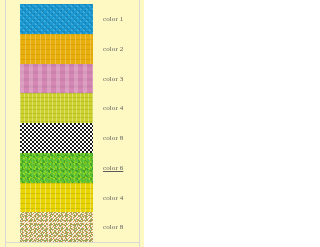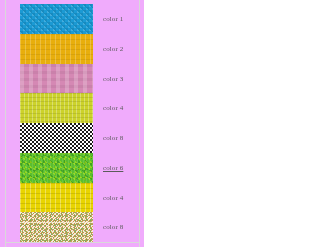--- a/index.html
+++ b/index.html
@@ -14,21 +14,21 @@
     position: relative;
     overflow: hidden;
     font-family: "Liberation Serif", "DejaVu Serif", serif;
   }
 
   #page {
     position: absolute;
     left: 0; top: 0;
     width: 144px;
     height: 247px;
-    background: #f0abfc;
+    background: #fef9c3;
   }
 
   
   .rule-v {
     position: absolute;
     top: 0;
     width: 1px;
     height: 247px;
     background: #d9d9d9;
   }

